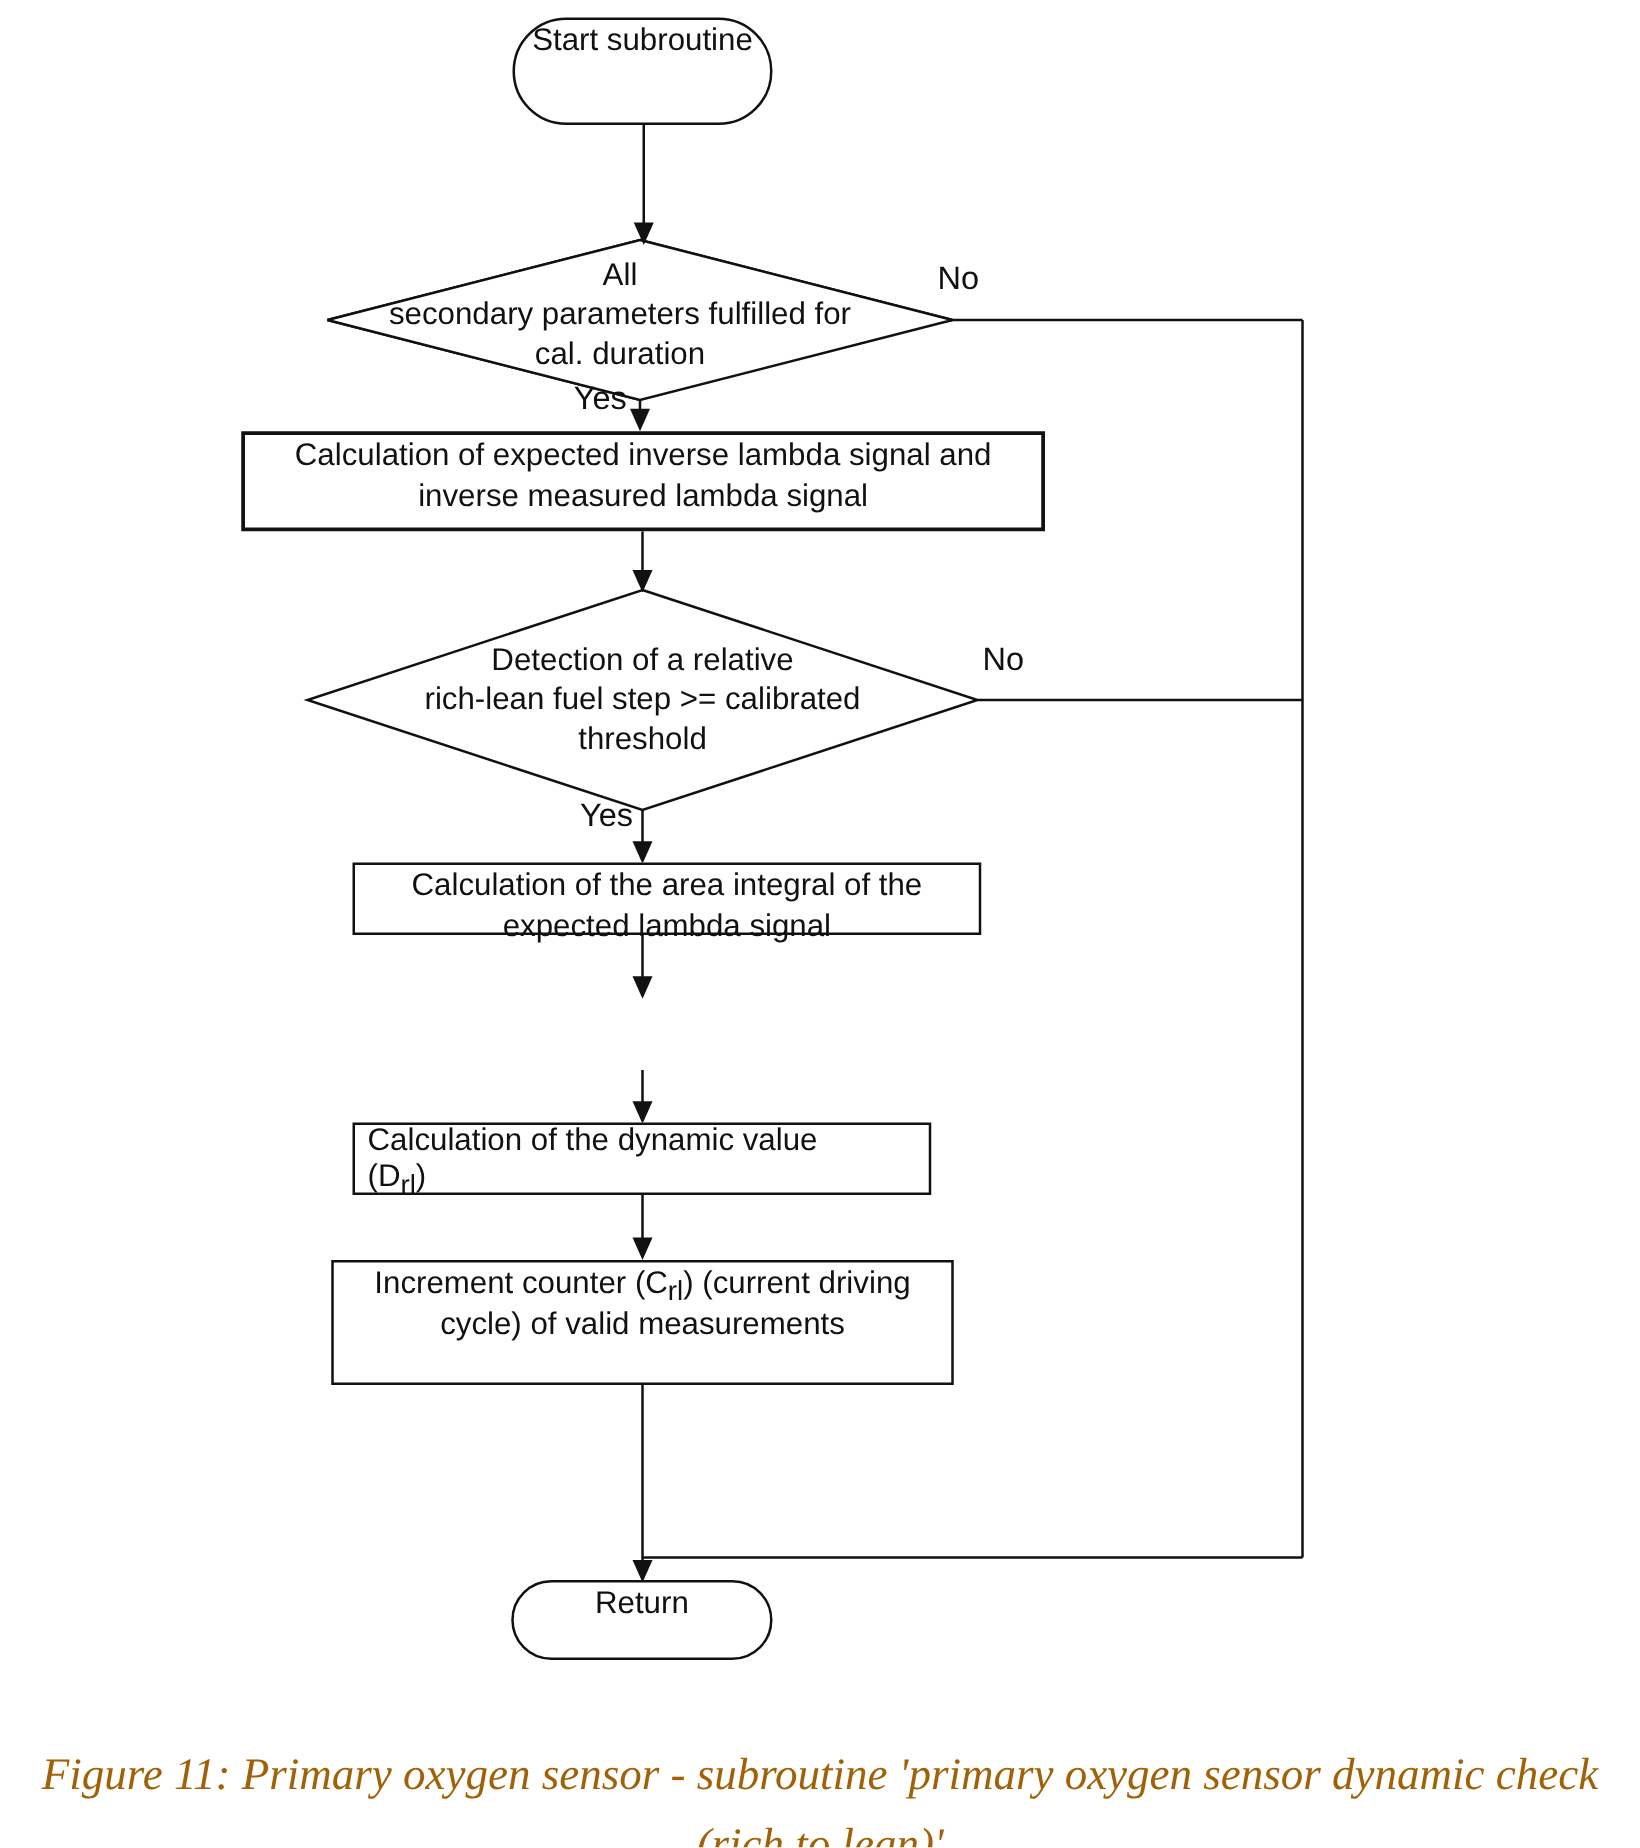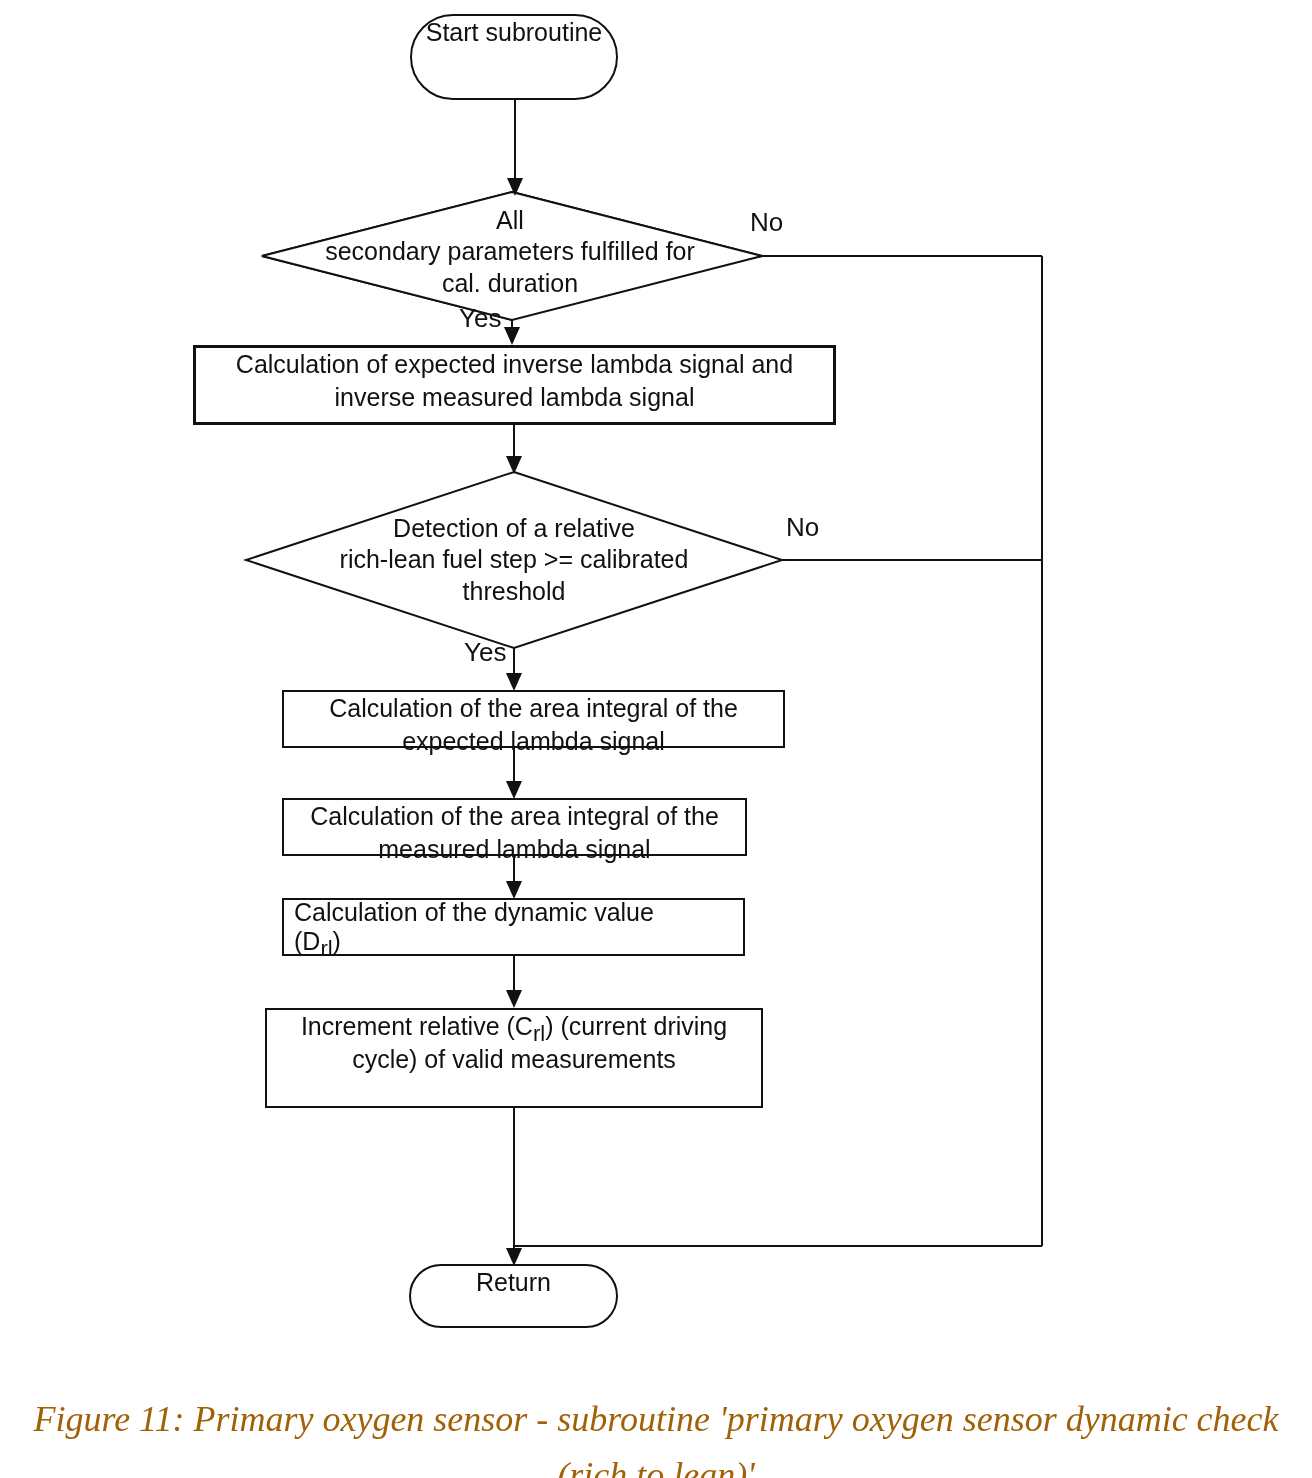--- a/index.html
+++ b/index.html
@@ -131,21 +131,21 @@
       <polygon points="514,899 506,881 522,881"></polygon>
       <polygon points="514,1008 506,990 522,990"></polygon>
       <polygon points="514,1266 506,1248 522,1248"></polygon>
     </g>
   </svg>
 
   <div class="node terminal" style="left:410px; top:14px; width:208px; height:86px;">
     <span>Start subroutine</span>
   </div>
 
-  <div class="diamond-text" style="left:260px; top:196px; width:500px; height:112px;">
+  <div class="diamond-text" style="left:246px; top:196px; width:500px; height:112px;">
     <span>All</span>
     <span>secondary parameters fulfilled for</span>
     <span>cal. duration</span>
   </div>
 
   <div class="edge-label" style="left:750px; top:207px;">No</div>
   <div class="edge-label" style="left:459px; top:303px;">Yes</div>
 
   <div class="node process process-thick" style="left:193px; top:345px; width:643px; height:80px; padding:0 14px;">
     <span>Calculation of expected inverse lambda signal and inverse measured lambda signal</span>
@@ -157,33 +157,30 @@
     <span>threshold</span>
   </div>
 
   <div class="edge-label" style="left:786px; top:512px;">No</div>
   <div class="edge-label" style="left:464px; top:637px;">Yes</div>
 
   <div class="node process" style="left:282px; top:690px; width:503px; height:58px; padding:0 10px;">
     <span>Calculation of the area integral of the expected lambda signal</span>
   </div>
 
-  <div class="node process" style="left:282px; top:798px; width:465px; height:58px; padding:0 10px;">
-    <span>Calculation of the area integral of the measured lambda signal</span>
-  </div>
 
   <div class="node process" style="left:282px; top:898px; width:463px; height:58px; padding:0 10px; flex-direction:column; line-height:1.15;">
     <span>Calculation of the dynamic value</span>
     <span>
       <span>(D</span><sub class="subsc">rl</sub><span>)</span>
     </span>
   </div>
 
   <div class="node process" style="left:265px; top:1008px; width:498px; height:100px; padding:0 22px;">
-    <span><span>Increment relative (C</span><sub class="subsc">rl</sub><span>) (current driving cycle) of valid measurements</span></span>
+    <span><span>Increment counter (C</span><sub class="subsc">rl</sub><span>) (current driving cycle) of valid measurements</span></span>
   </div>
 
   <div class="node terminal" style="left:409px; top:1264px; width:209px; height:64px; border-radius:32px;">
     <span>Return</span>
   </div>
 
   <div class="caption">Figure 11: Primary oxygen sensor - subroutine 'primary oxygen sensor dynamic check (rich to lean)'</div>
 
 </div>
 

